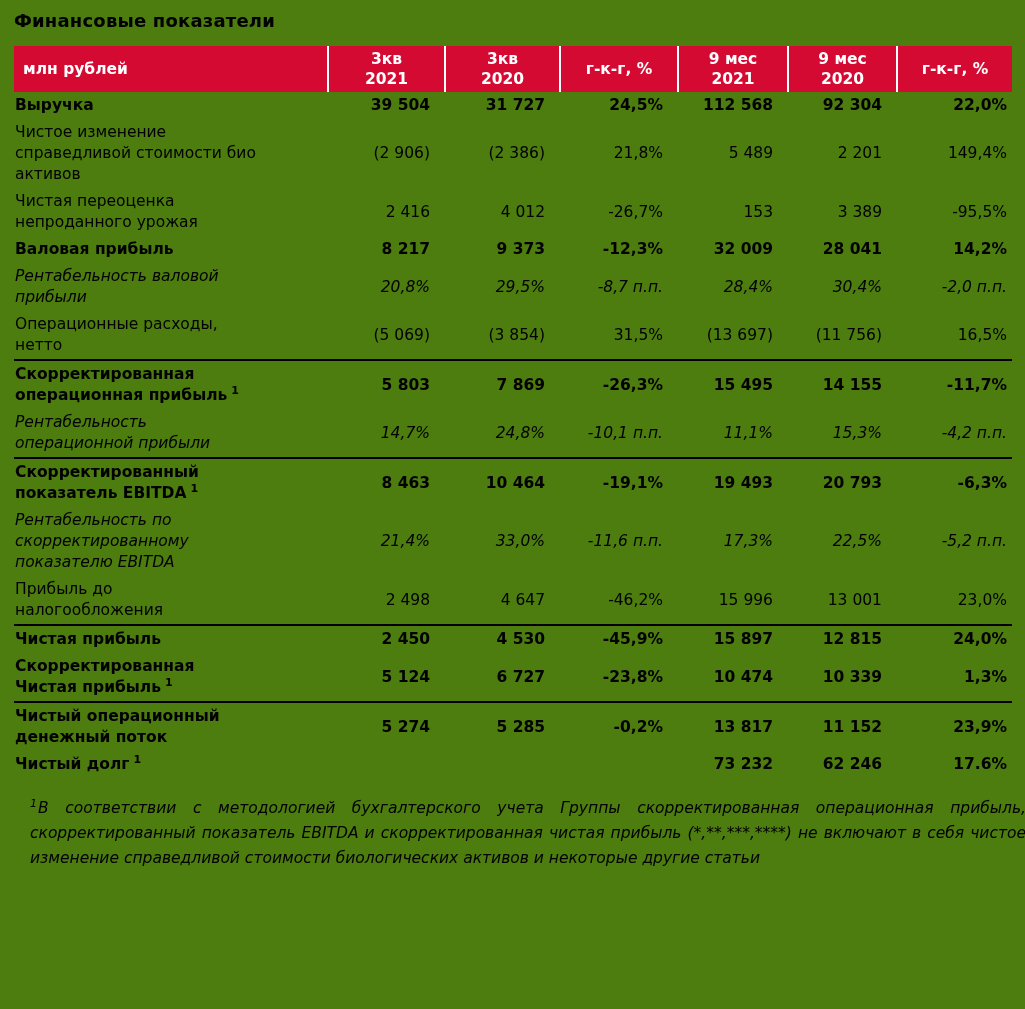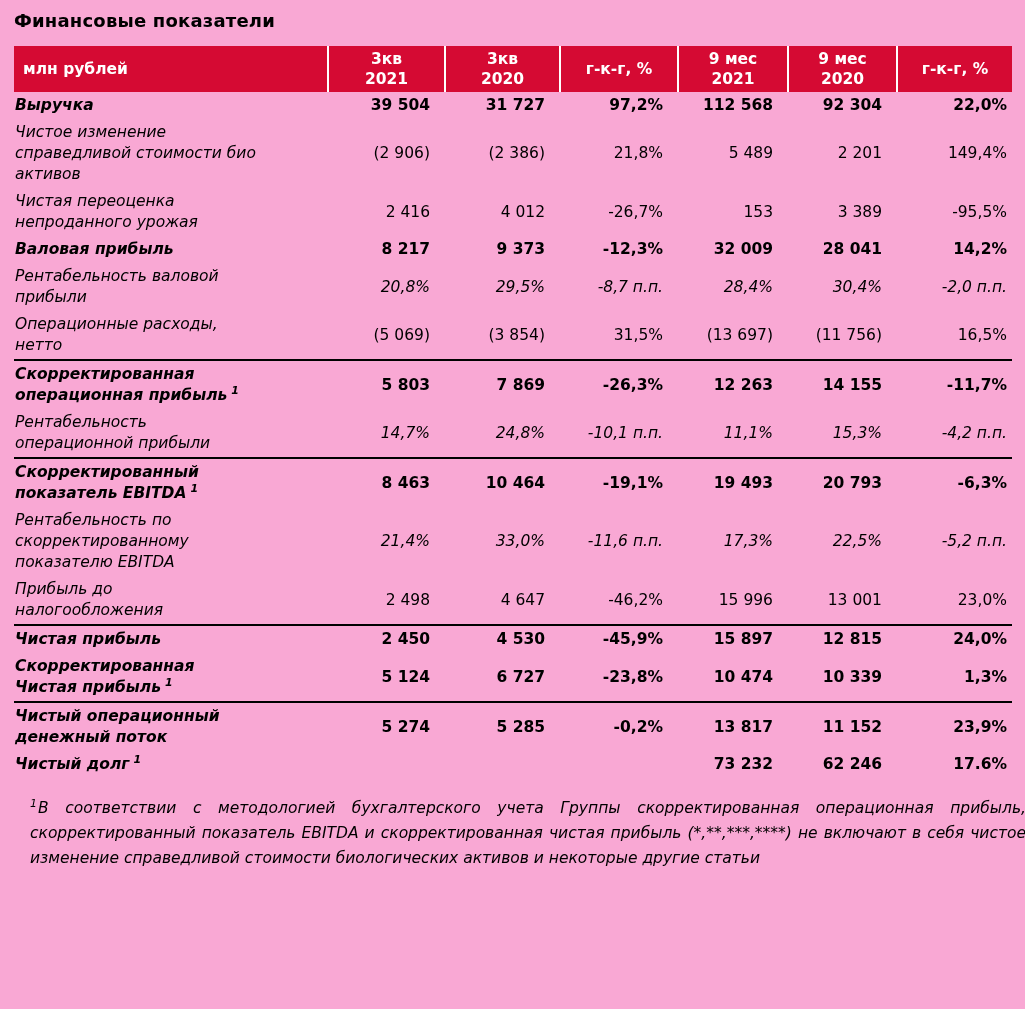--- a/index.html
+++ b/index.html
@@ -6,21 +6,21 @@
     margin: 0;
     padding: 0;
     background: #ffffff;
     font-family: "DejaVu Sans", "Liberation Sans", sans-serif;
     color: #000000;
   }
   .page {
     position: relative;
     width: 1025px;
     height: 1009px;
-    background: #f9a8d4;
+    background: #4d7c0f;
     box-sizing: border-box;
     padding: 8px 2px 0 14px;
     overflow: hidden;
   }
   .title {
     font-size: 18px;
     font-weight: bold;
     margin: 2px 0 15px 0;
     letter-spacing: 0.2px;
   }
@@ -61,21 +61,20 @@
 
   tbody td {
     padding: 3px 0;
     vertical-align: middle;
     line-height: 21px;
   }
   tbody td.label {
     text-align: left;
     padding-left: 1px;
     padding-right: 8px;
-    font-style: italic;
   }
   .label-text { white-space: pre-line; }
   tbody td.num {
     text-align: right;
     padding-right: 15px;
   }
   tbody td.num:last-child { padding-right: 5px; }
   tr.bold td { font-weight: bold; }
   tr.italic td { font-style: italic; }
   tr.section-start td { border-top: 2px solid #000000; }
@@ -141,21 +140,21 @@
         <th class="num">
           <span class="hl">г-к-г, %</span>
         </th>
       </tr>
     </thead>
     <tbody id="rows">
         <tr class="bold">
           <td class="label"><span class="label-text">Выручка</span></td>
           <td class="num">39 504</td>
           <td class="num">31 727</td>
-          <td class="num">97,2%</td>
+          <td class="num">24,5%</td>
           <td class="num">112 568</td>
           <td class="num">92 304</td>
           <td class="num">22,0%</td>
         </tr>
         <tr class="">
           <td class="label"><span class="label-text">Чистое изменение
 справедливой стоимости био
 активов</span></td>
           <td class="num">(2 906)</td>
           <td class="num">(2 386)</td>
@@ -202,21 +201,21 @@
           <td class="num">(13 697)</td>
           <td class="num">(11 756)</td>
           <td class="num">16,5%</td>
         </tr>
         <tr class="bold section-start">
           <td class="label"><span class="label-text">Скорректированная
 операционная прибыль</span><sup class="supref">1</sup></td>
           <td class="num">5 803</td>
           <td class="num">7 869</td>
           <td class="num">-26,3%</td>
-          <td class="num">12 263</td>
+          <td class="num">15 495</td>
           <td class="num">14 155</td>
           <td class="num">-11,7%</td>
         </tr>
         <tr class="italic">
           <td class="label"><span class="label-text">Рентабельность
 операционной прибыли</span></td>
           <td class="num">14,7%</td>
           <td class="num">24,8%</td>
           <td class="num">-10,1 п.п.</td>
           <td class="num">11,1%</td>

